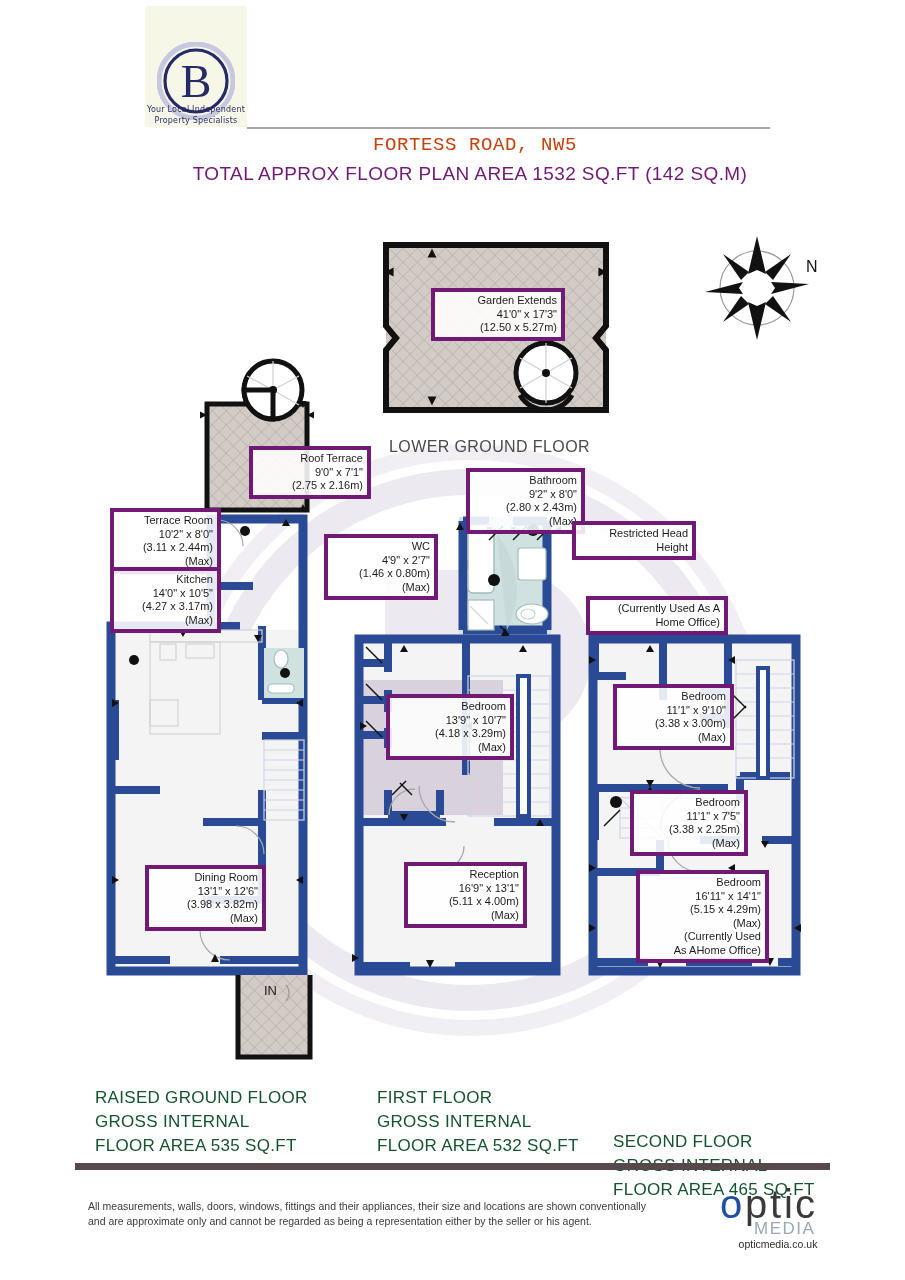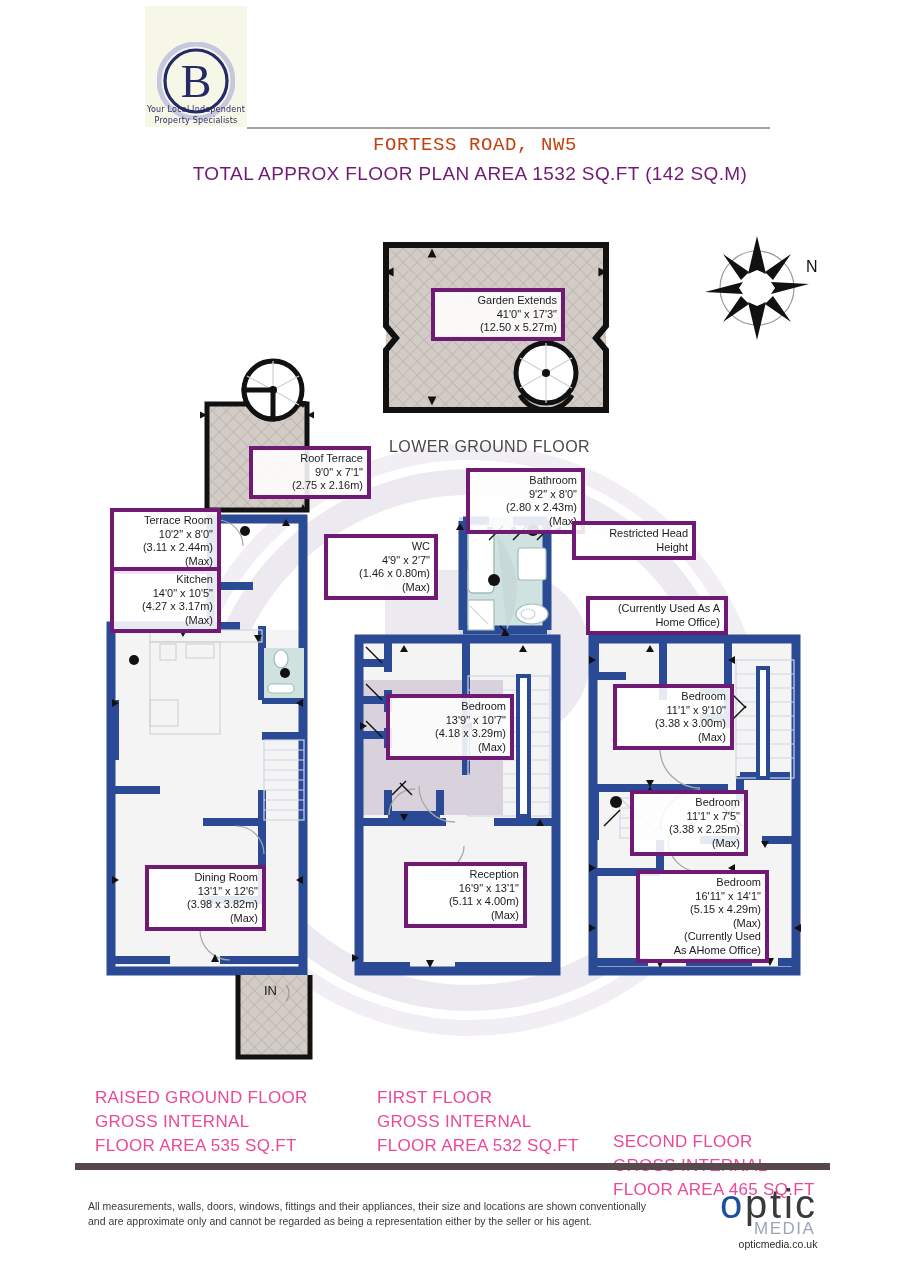--- a/index.html
+++ b/index.html
@@ -129,21 +129,21 @@
     position: absolute;
     left: 75px; top: 1163px;
     width: 755px; height: 7px;
     background: #57494b;
     z-index: 5;
   }
   .floorlabel {
     position: absolute;
     font-size: 17px;
     line-height: 24px;
-    color: #ec4899;
+    color: #14532d;
     letter-spacing: .3px;
     z-index: 5;
     white-space: pre-line;
   }
   #disclaimer {
     position: absolute;
     left: 88px; top: 1199px;
     width: 560px;
     font-size: 10.5px;
     line-height: 14.5px;

